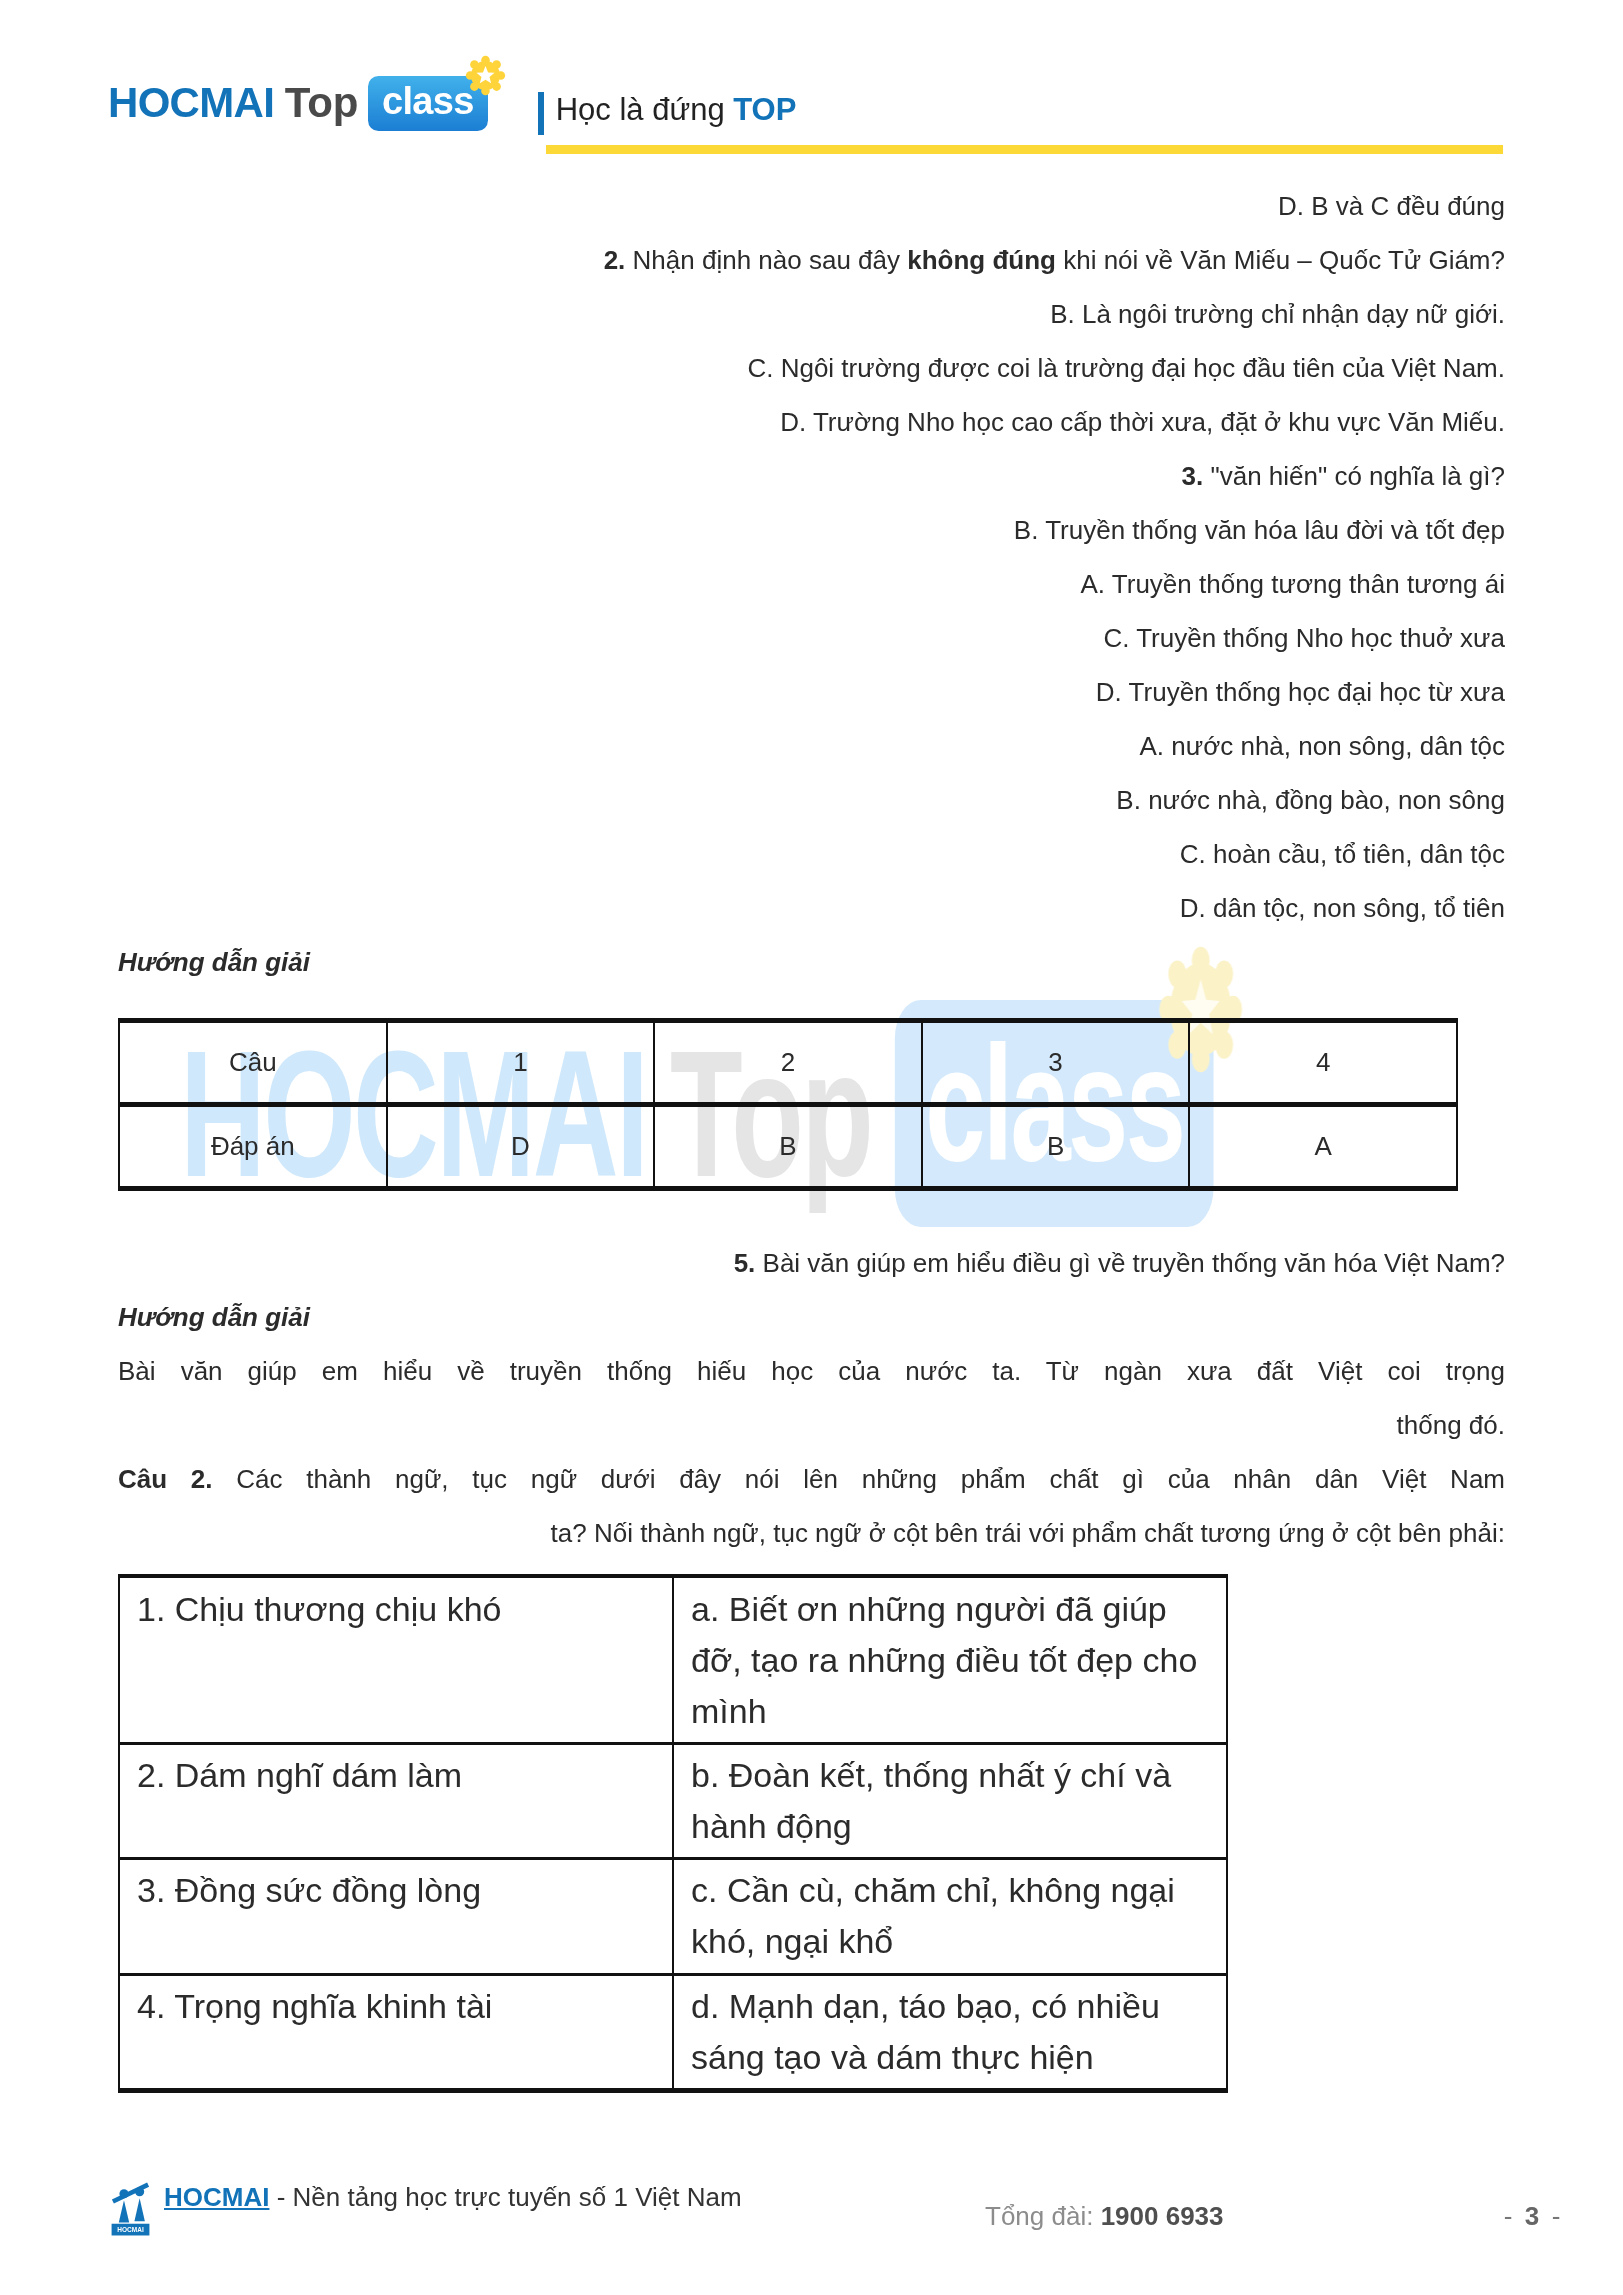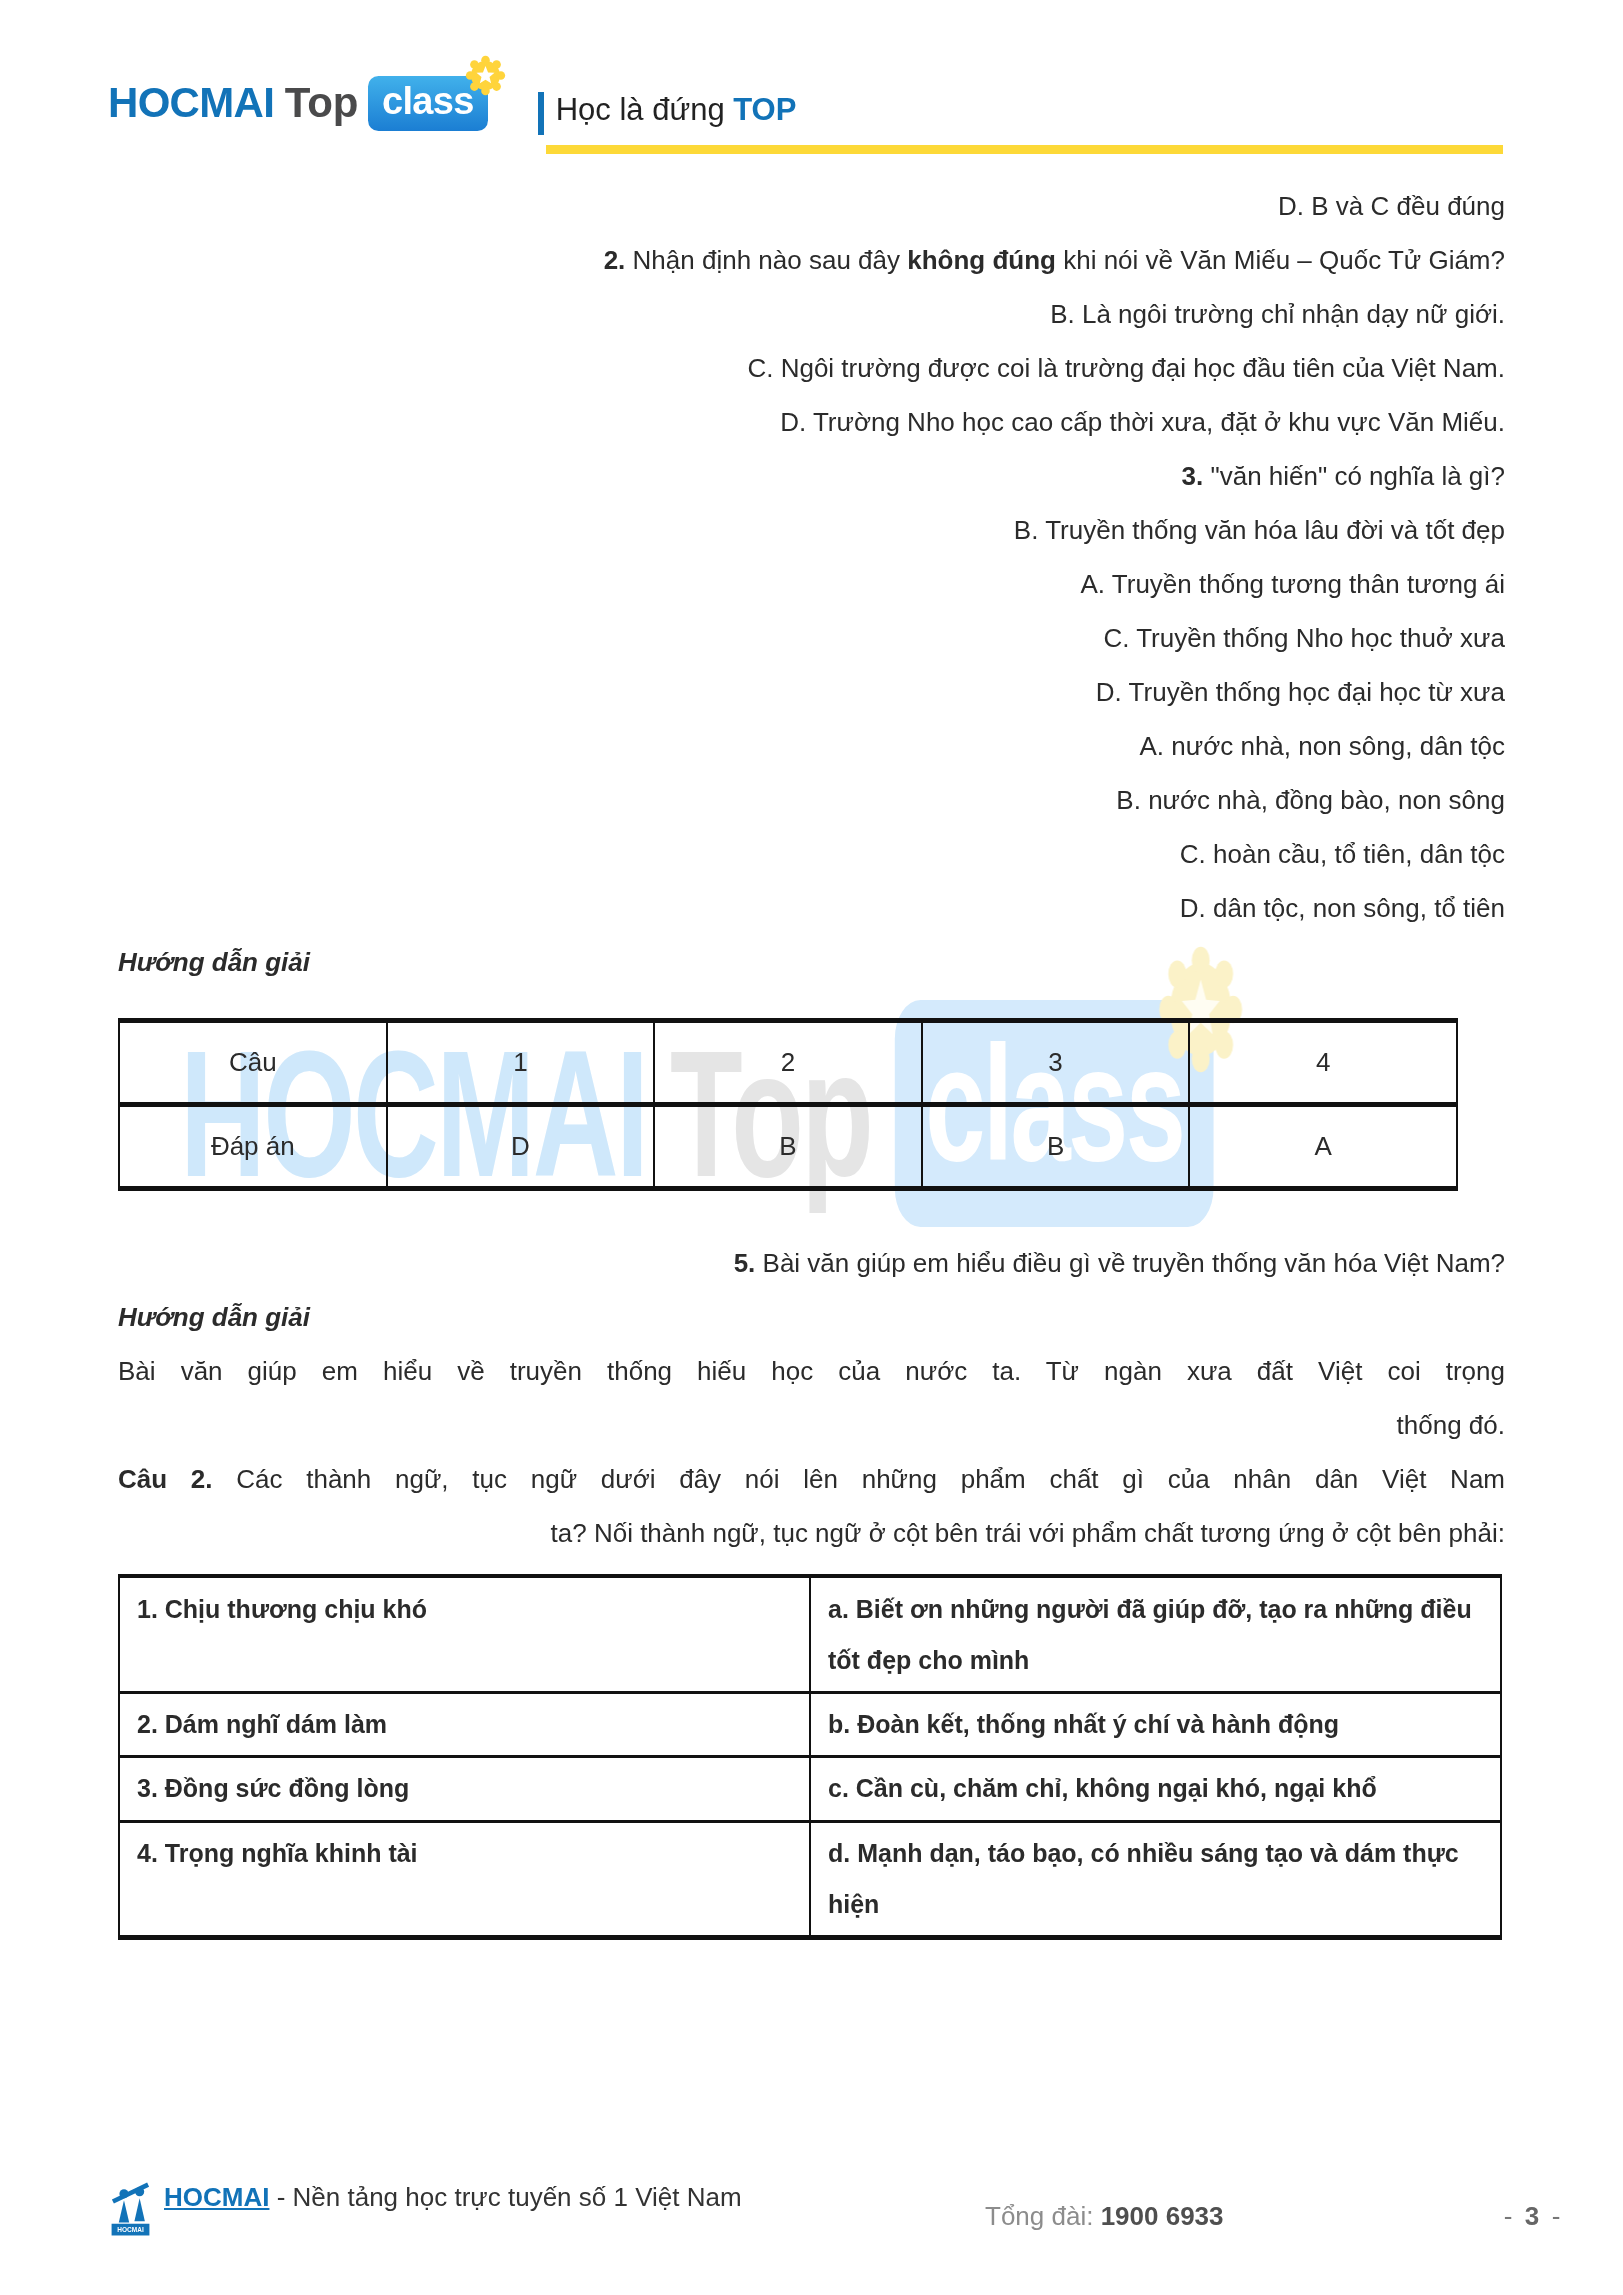--- a/index.html
+++ b/index.html
@@ -42,21 +42,21 @@
   .ans-table { position:relative; z-index:1; width:1340px; border-collapse:collapse; table-layout:fixed;
     font-size:26px; background:transparent; }
   .ans-table td { border-left:2.6px solid #111; border-right:2.6px solid #111; text-align:center;
     height:84px; vertical-align:middle; }
   .ans-table tr:first-child td { border-top:5.2px solid #111; border-bottom:5.2px solid #111; }
   .ans-table tr:last-child td { border-bottom:5.2px solid #111; }
 
   .part2 { margin-top:50px; }
 
   
-  .match-table { margin-top:14.4px; width:1384px; border-collapse:collapse; table-layout:fixed; font-size:25px;font-weight:bold; }
+  .match-table { margin-top:14.4px; width:1110px; border-collapse:collapse; table-layout:fixed; font-size:34px; }
   .match-table td { border:2px solid #111; border-top:3.9px solid #111; border-bottom:3.9px solid #111;
     padding:5.2px 17px; line-height:51px; vertical-align:top; text-align:left; }
   .match-table tr:first-child td { border-top:4.6px solid #111; }
   .match-table tr:last-child td { border-bottom:5.9px solid #111; }
 
   
   .footer-left { position:absolute; left:110px; top:2182px; display:flex; align-items:flex-start; gap:13px; font-size:26px; }
   .footer-logo { width:41px; height:60px; }
   .footer-brand { color:#1273B8; font-weight:800; text-decoration:underline; }
   .footer-desc { color:#333333; }

